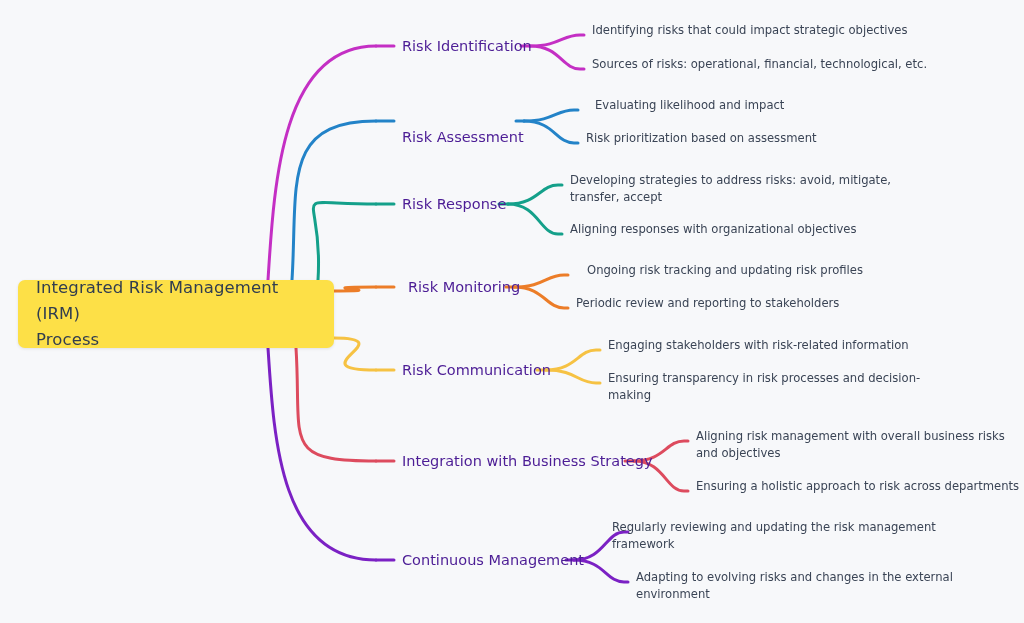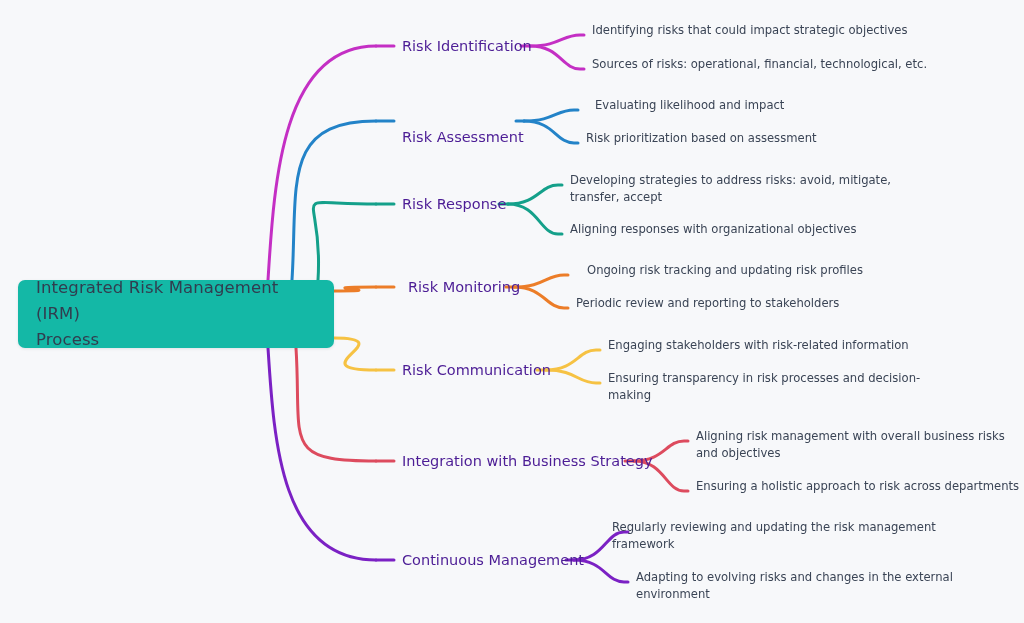--- a/index.html
+++ b/index.html
@@ -91,21 +91,21 @@
       <path d="M 625 461 L 634 461" fill="none" stroke="#dd4b5e" stroke-width="3" stroke-linecap="round" stroke-linejoin="round"></path>
       <path d="M 634 461 C 664 461, 666 441, 684 441 L 688 441" fill="none" stroke="#dd4b5e" stroke-width="3" stroke-linecap="round" stroke-linejoin="round"></path>
       <path d="M 634 461 C 664 461, 666 491, 684 491 L 688 491" fill="none" stroke="#dd4b5e" stroke-width="3" stroke-linecap="round" stroke-linejoin="round"></path>
       <path d="M 268 348 C 274 443, 281 560, 376 560" fill="none" stroke="#7b21c4" stroke-width="3" stroke-linecap="round" stroke-linejoin="round"></path>
       <path d="M 376 560 L 394 560" fill="none" stroke="#7b21c4" stroke-width="3" stroke-linecap="round" stroke-linejoin="round"></path>
       <path d="M 566 560 L 574 560" fill="none" stroke="#7b21c4" stroke-width="3" stroke-linecap="round" stroke-linejoin="round"></path>
       <path d="M 574 560 C 604 560, 606 532, 624 532 L 628 532" fill="none" stroke="#7b21c4" stroke-width="3" stroke-linecap="round" stroke-linejoin="round"></path>
       <path d="M 574 560 C 604 560, 606 582, 624 582 L 628 582" fill="none" stroke="#7b21c4" stroke-width="3" stroke-linecap="round" stroke-linejoin="round"></path>
     </svg>
 
-  <div class="root-node" id="root-node" style="left: 18px; top: 280px; width: 316px; height: 68px; padding-left: 18px; padding-right: 14px; background: #14b8a6;">
+  <div class="root-node" id="root-node" style="left: 18px; top: 280px; width: 316px; height: 68px; padding-left: 18px; padding-right: 14px; background: #fde047;">
     <div class="root-label">Integrated Risk Management (IRM)
 Process</div>
   </div>
 
   <div id="labels">
       <div class="leaf-label" style="left: 592px; top: 22px; white-space: pre-line;">Identifying risks that could impact strategic objectives</div>
       <div class="leaf-label" style="left: 592px; top: 56px; white-space: pre-line;">Sources of risks: operational, financial, technological, etc.</div>
       <div class="branch-label" style="left: 402px; top: 37px;">Risk Identification</div>
       <div class="leaf-label" style="left: 586px; top: 97px; white-space: pre-line; margin-left: 9px;">Evaluating likelihood and impact</div>
       <div class="leaf-label" style="left: 586px; top: 130px; white-space: pre-line;">Risk prioritization based on assessment</div>

